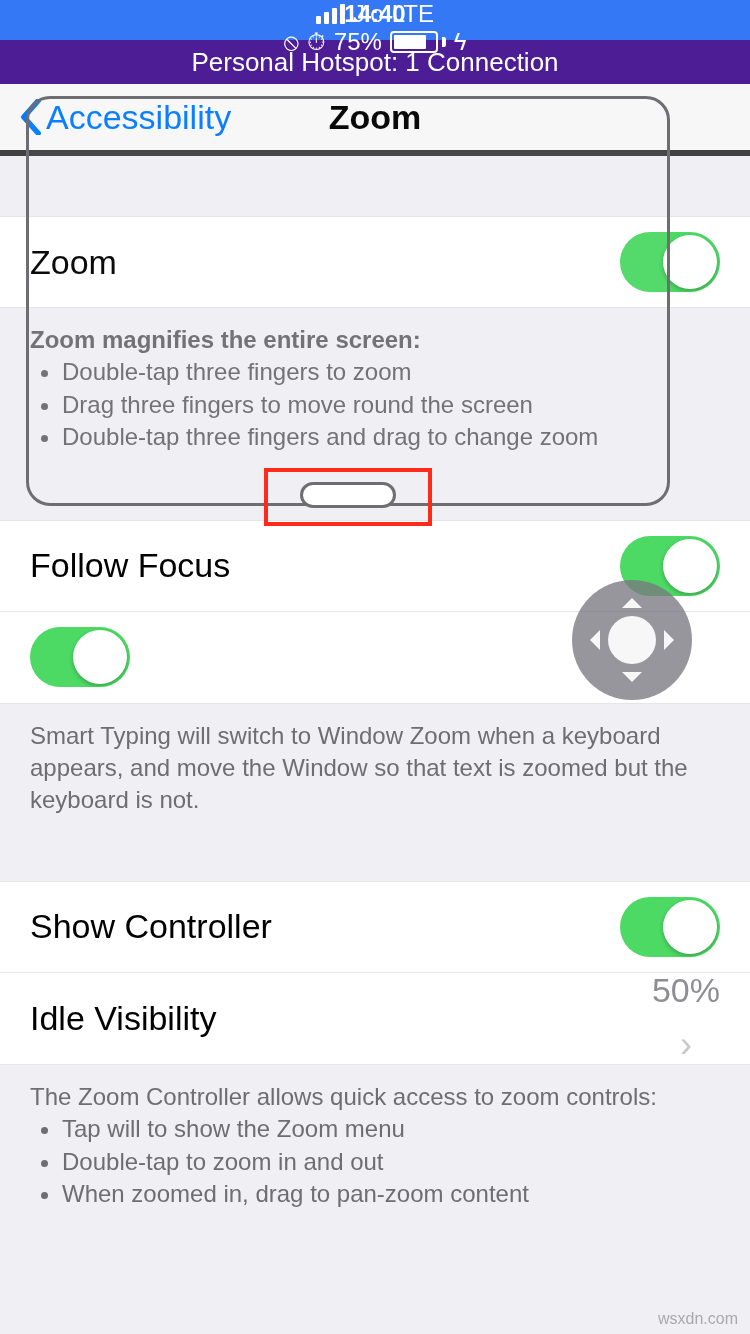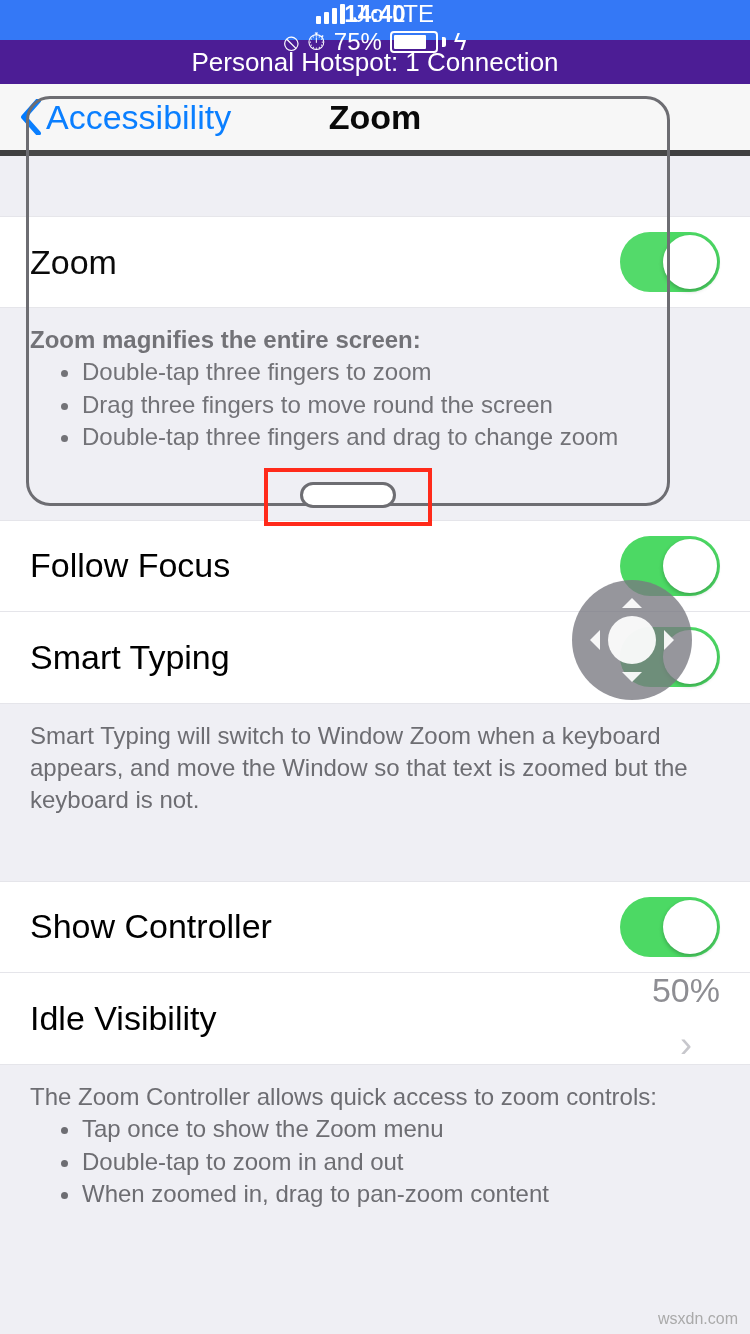--- a/index.html
+++ b/index.html
@@ -15,21 +15,21 @@
   .back-chevron { margin-right:4px; }
   .nav-title { position:absolute; left:50%; transform:translateX(-50%); font-size:34px; font-weight:600; color:#000; }
   
   .spacer { height:60px; }
   .cell { background:#fff; display:flex; align-items:center; justify-content:space-between; padding:0 30px; height:92px; font-size:34px; color:#000; border-bottom:1px solid #e5e5ea; }
   .cell.first-in-group { border-top:1px solid #e5e5ea; }
   .cell .value { color:#8e8e93; font-size:34px; display:flex; align-items:center; gap:14px;flex-direction:column;}
   .chevron-right { color:#c7c7cc; font-size:36px; }
   .footer { color:#6d6d72; font-size:24px; line-height:1.35; padding:16px 30px 24px; }
   .footer .ft-title { font-weight:600; }
-  .footer ul,.footer-list ul { list-style:disc; padding-left:52px; }
+  .footer ul,.footer-list ul { list-style:disc; padding-left:32px; }
   
   .toggle { width:100px; height:60px; border-radius:32px; background:#4cd964; position:relative; }
   .toggle .knob { position:absolute; top:3px; right:3px; width:54px; height:54px; border-radius:50%; background:#fff; box-shadow:0 2px 4px rgba(0,0,0,.25); }
   
   .zoom-window { position:absolute; left:26px; top:96px; width:644px; height:410px; border:3px solid #6d6d72; border-radius:24px; background:rgba(255,255,255,0.04); pointer-events:none; }
   .zoom-handle-wrap { position:absolute; left:264px; top:468px; width:168px; height:58px; border:4px solid #ff2a1a; pointer-events:none; }
   .zoom-handle { position:absolute; left:50%; top:10px; transform:translateX(-50%); width:96px; height:26px; border:3px solid #6d6d72; border-radius:20px; background:#fff; }
   
   .zoom-controller { position:absolute; right:58px; top:580px; width:120px; height:120px; border-radius:50%; background:rgba(120,120,128,.78); display:flex; align-items:center; justify-content:center; pointer-events:none; }
   .zc-inner { width:48px; height:48px; border-radius:50%; background:rgba(255,255,255,.92); }
@@ -108,21 +108,20 @@
 
 <div style="height:42px"></div>
 
 <div class="cell first-in-group">
   <span>Follow Focus</span>
   <span class="toggle">
       <span class="knob"></span>
     </span>
 </div>
 <div class="cell">
-  <span>Smart Typing</span>
   <span class="toggle">
       <span class="knob"></span>
     </span>
 </div>
 <div class="footer">Smart Typing will switch to Window Zoom when a keyboard appears, and move the Window so that text is zoomed but the keyboard is not.</div>
 
 <div style="height:40px"></div>
 
 <div class="cell first-in-group">
   <span>Show Controller</span>
@@ -133,21 +132,21 @@
 <div class="cell">
   <span>Idle Visibility</span>
   <span class="value">
     <span>50%</span>
     <span class="chevron-right">›</span>
   </span>
 </div>
 <div class="footer">
   <div>The Zoom Controller allows quick access to zoom controls:</div>
   <ul>
-    <li>Tap once to show the Zoom menu</li>
+    <li>Tap will to show the Zoom menu</li>
     <li>Double-tap to zoom in and out</li>
     <li>When zoomed in, drag to pan-zoom content</li>
   </ul>
 </div>
 
 <div class="zoom-window"></div>
 <div class="zoom-handle-wrap">
   <div class="zoom-handle"></div>
 </div>
 <div class="zoom-controller">

